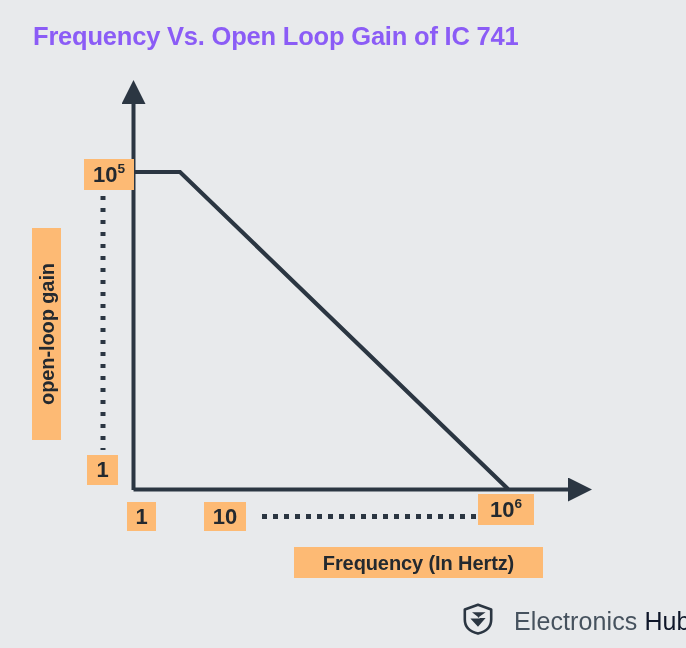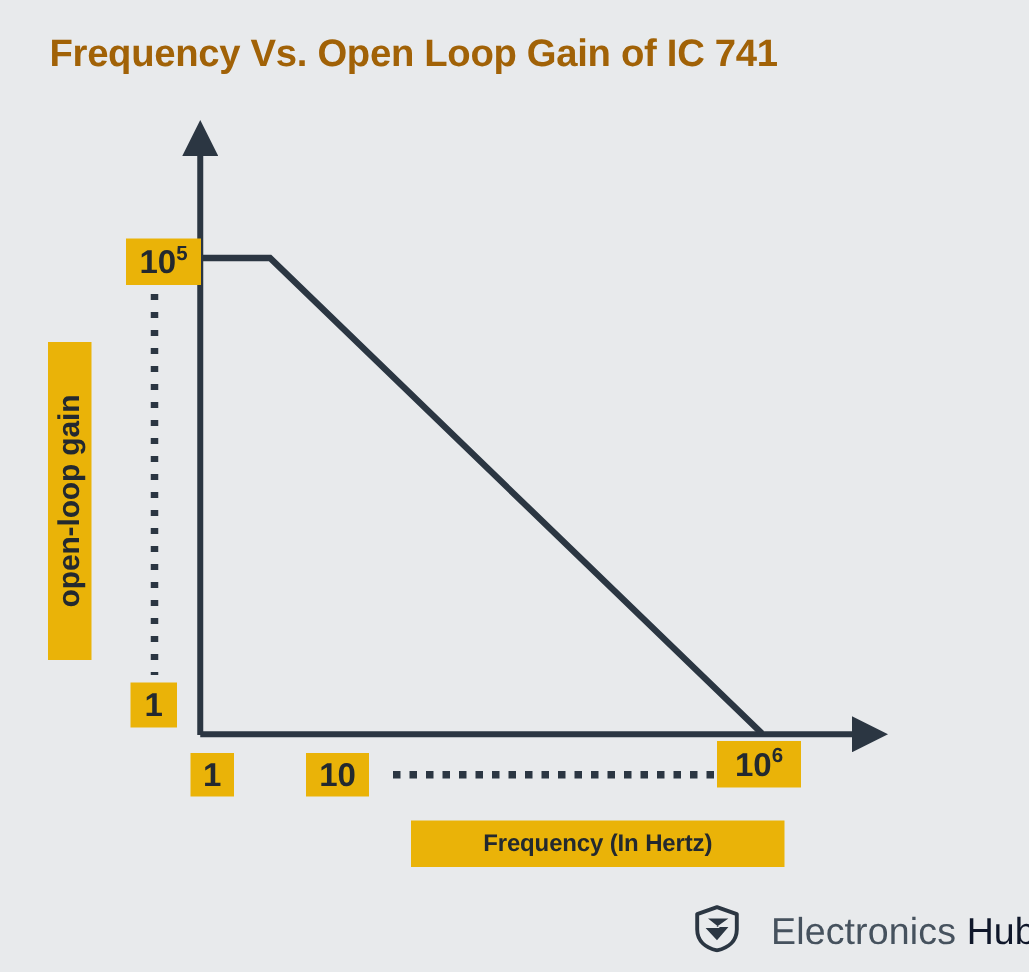--- a/index.html
+++ b/index.html
@@ -24,39 +24,39 @@
     background: #e8eaec;
   }
 
   
   .chart-title {
     position: absolute;
     left: 33px;
     top: 22px;
     font-size: 25.5px;
     font-weight: bold;
-    color: #a16207;
+    color: #8b5cf6;
     letter-spacing: -0.2px;
     white-space: nowrap;
     font-family: "Liberation Sans", sans-serif;
   }
 
   
   #plot-svg {
     position: absolute;
     left: 0;
     top: 0;
     width: 686px;
     height: 648px;
   }
 
   
   .hl {
     position: absolute;
-    background: #eab308;
+    background: #fdba74;
     color: #23292f;
     font-weight: bold;
     font-family: "Liberation Sans", sans-serif;
     white-space: nowrap;
     line-height: 1;
     display: flex;
     align-items: center;
     justify-content: center;
   }
 
@@ -99,25 +99,25 @@
   .sup {
     font-size: 0.62em;
     vertical-align: super;
     line-height: 0;
     position: relative;
     top: -0.42em;
     font-weight: bold;
   }
 
   .axis-label-x {
-    left: 274px;
+    left: 294px;
     top: 547px;
     width: 249px;
     height: 31px;
-    font-size: 16px;
+    font-size: 20px;
     letter-spacing: -0.1px;
   }
 
   .axis-label-y {
     left: 32px;
     top: 228px;
     width: 29px;
     height: 212px;
     font-size: 20px;
     letter-spacing: -0.1px;

